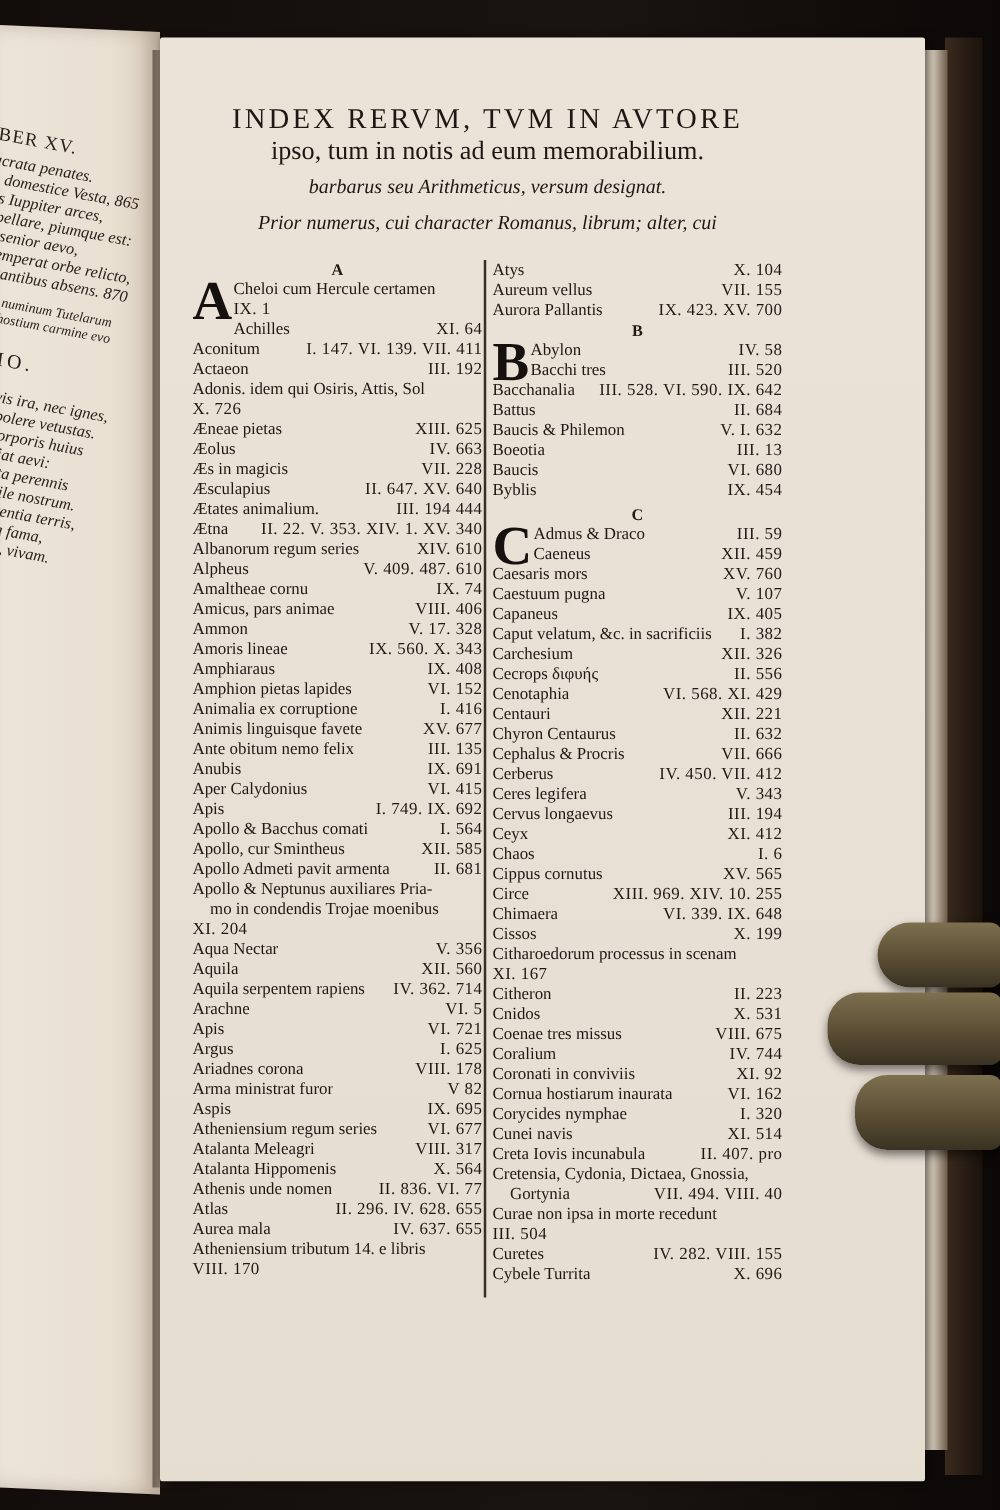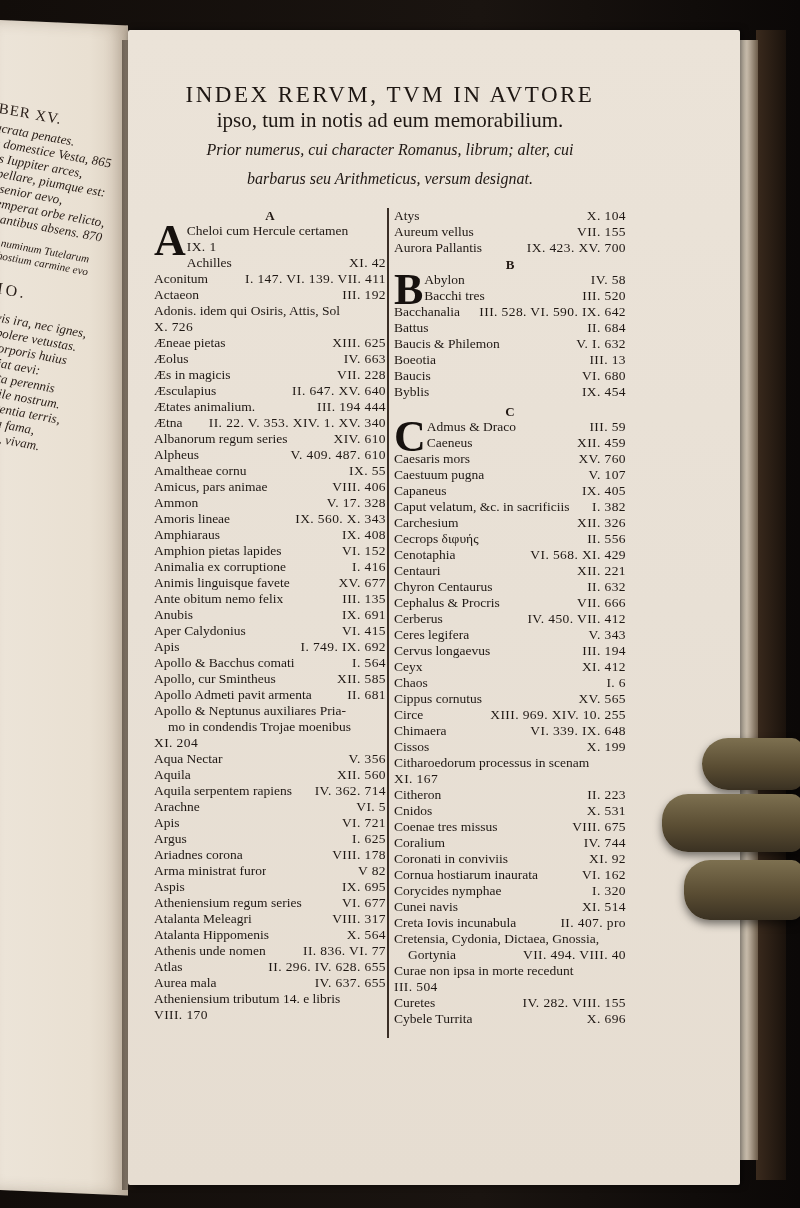--- a/index.html
+++ b/index.html
@@ -109,40 +109,40 @@
 </div>
 <div class="gutter"></div>
 
 <div class="spine-right"></div>
 <div class="page-edge"></div>
 
 <div class="page">
   <div class="title-block">
     <div class="title-main">INDEX RERVM, TVM IN AVTORE</div>
     <div class="title-sub">ipso, tum in notis ad eum memorabilium.</div>
+    <div class="title-note">barbarus seu Arithmeticus, versum designat.</div>
     <div class="title-note">Prior numerus, cui character Romanus, librum; alter, cui</div>
-    <div class="title-note">barbarus seu Arithmeticus, versum designat.</div>
   </div>
 
   <div class="columns">
     <div class="divider"></div>
 
     <div class="col col-left">
       <div class="letter">A</div>
       <div class="drop">
         <span class="big">A</span>
         <div class="rows">
           <div class="entry">
               <span class="term">Cheloi cum Hercule certamen</span>
               <span class="ref"></span>
             </div>
           <div class="cont">IX. 1</div>
           <div class="entry">
               <span class="term">Achilles</span>
-              <span class="ref">XI. 42</span>
+              <span class="ref">XI. 64</span>
             </div>
         </div>
       </div>
       <div id="left-entries">
           <div class="entry">
             <span class="term">Aconitum</span>
             <span class="ref">I. 147. VI. 139. VII. 411</span>
           </div>
           <div class="entry">
             <span class="term">Actaeon</span>
@@ -180,21 +180,21 @@
           <div class="entry">
             <span class="term">Albanorum regum series</span>
             <span class="ref">XIV. 610</span>
           </div>
           <div class="entry">
             <span class="term">Alpheus</span>
             <span class="ref">V. 409. 487. 610</span>
           </div>
           <div class="entry">
             <span class="term">Amaltheae cornu</span>
-            <span class="ref">IX. 55</span>
+            <span class="ref">IX. 74</span>
           </div>
           <div class="entry">
             <span class="term">Amicus, pars animae</span>
             <span class="ref">VIII. 406</span>
           </div>
           <div class="entry">
             <span class="term">Ammon</span>
             <span class="ref">V. 17. 328</span>
           </div>
           <div class="entry">

